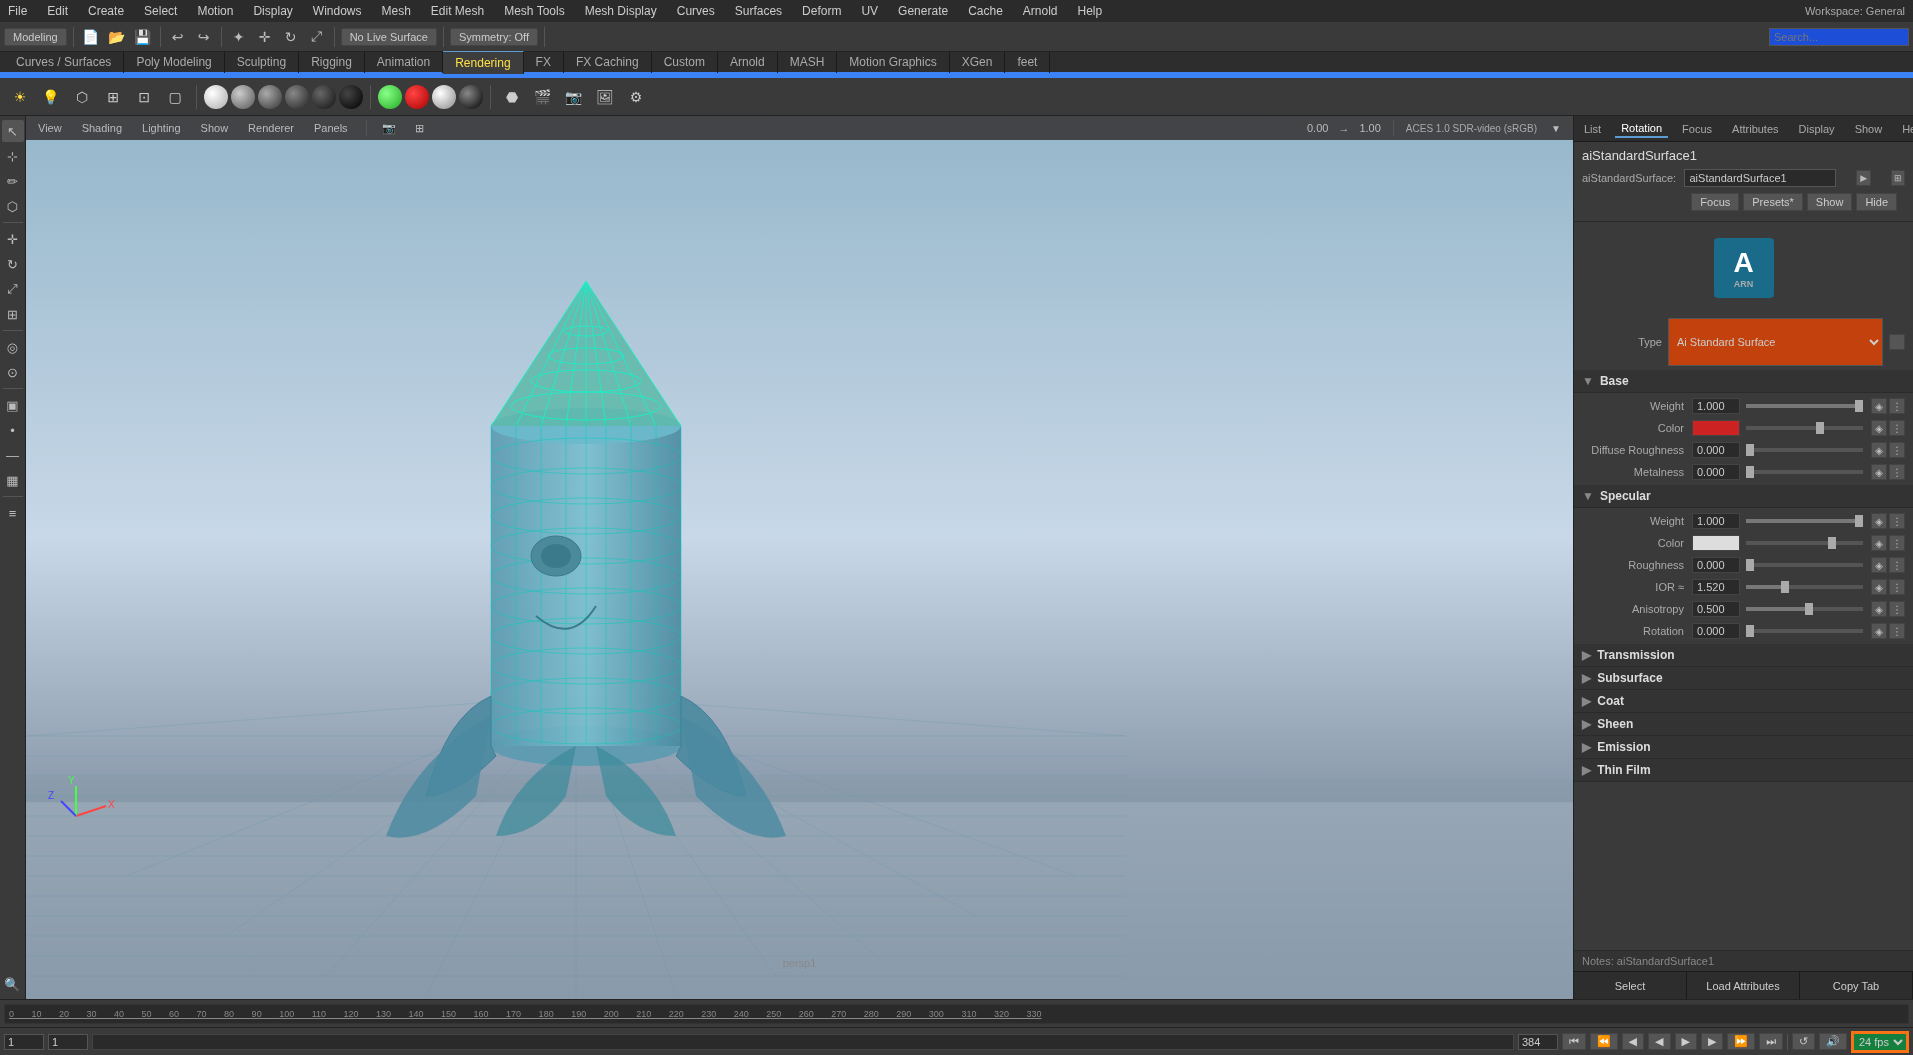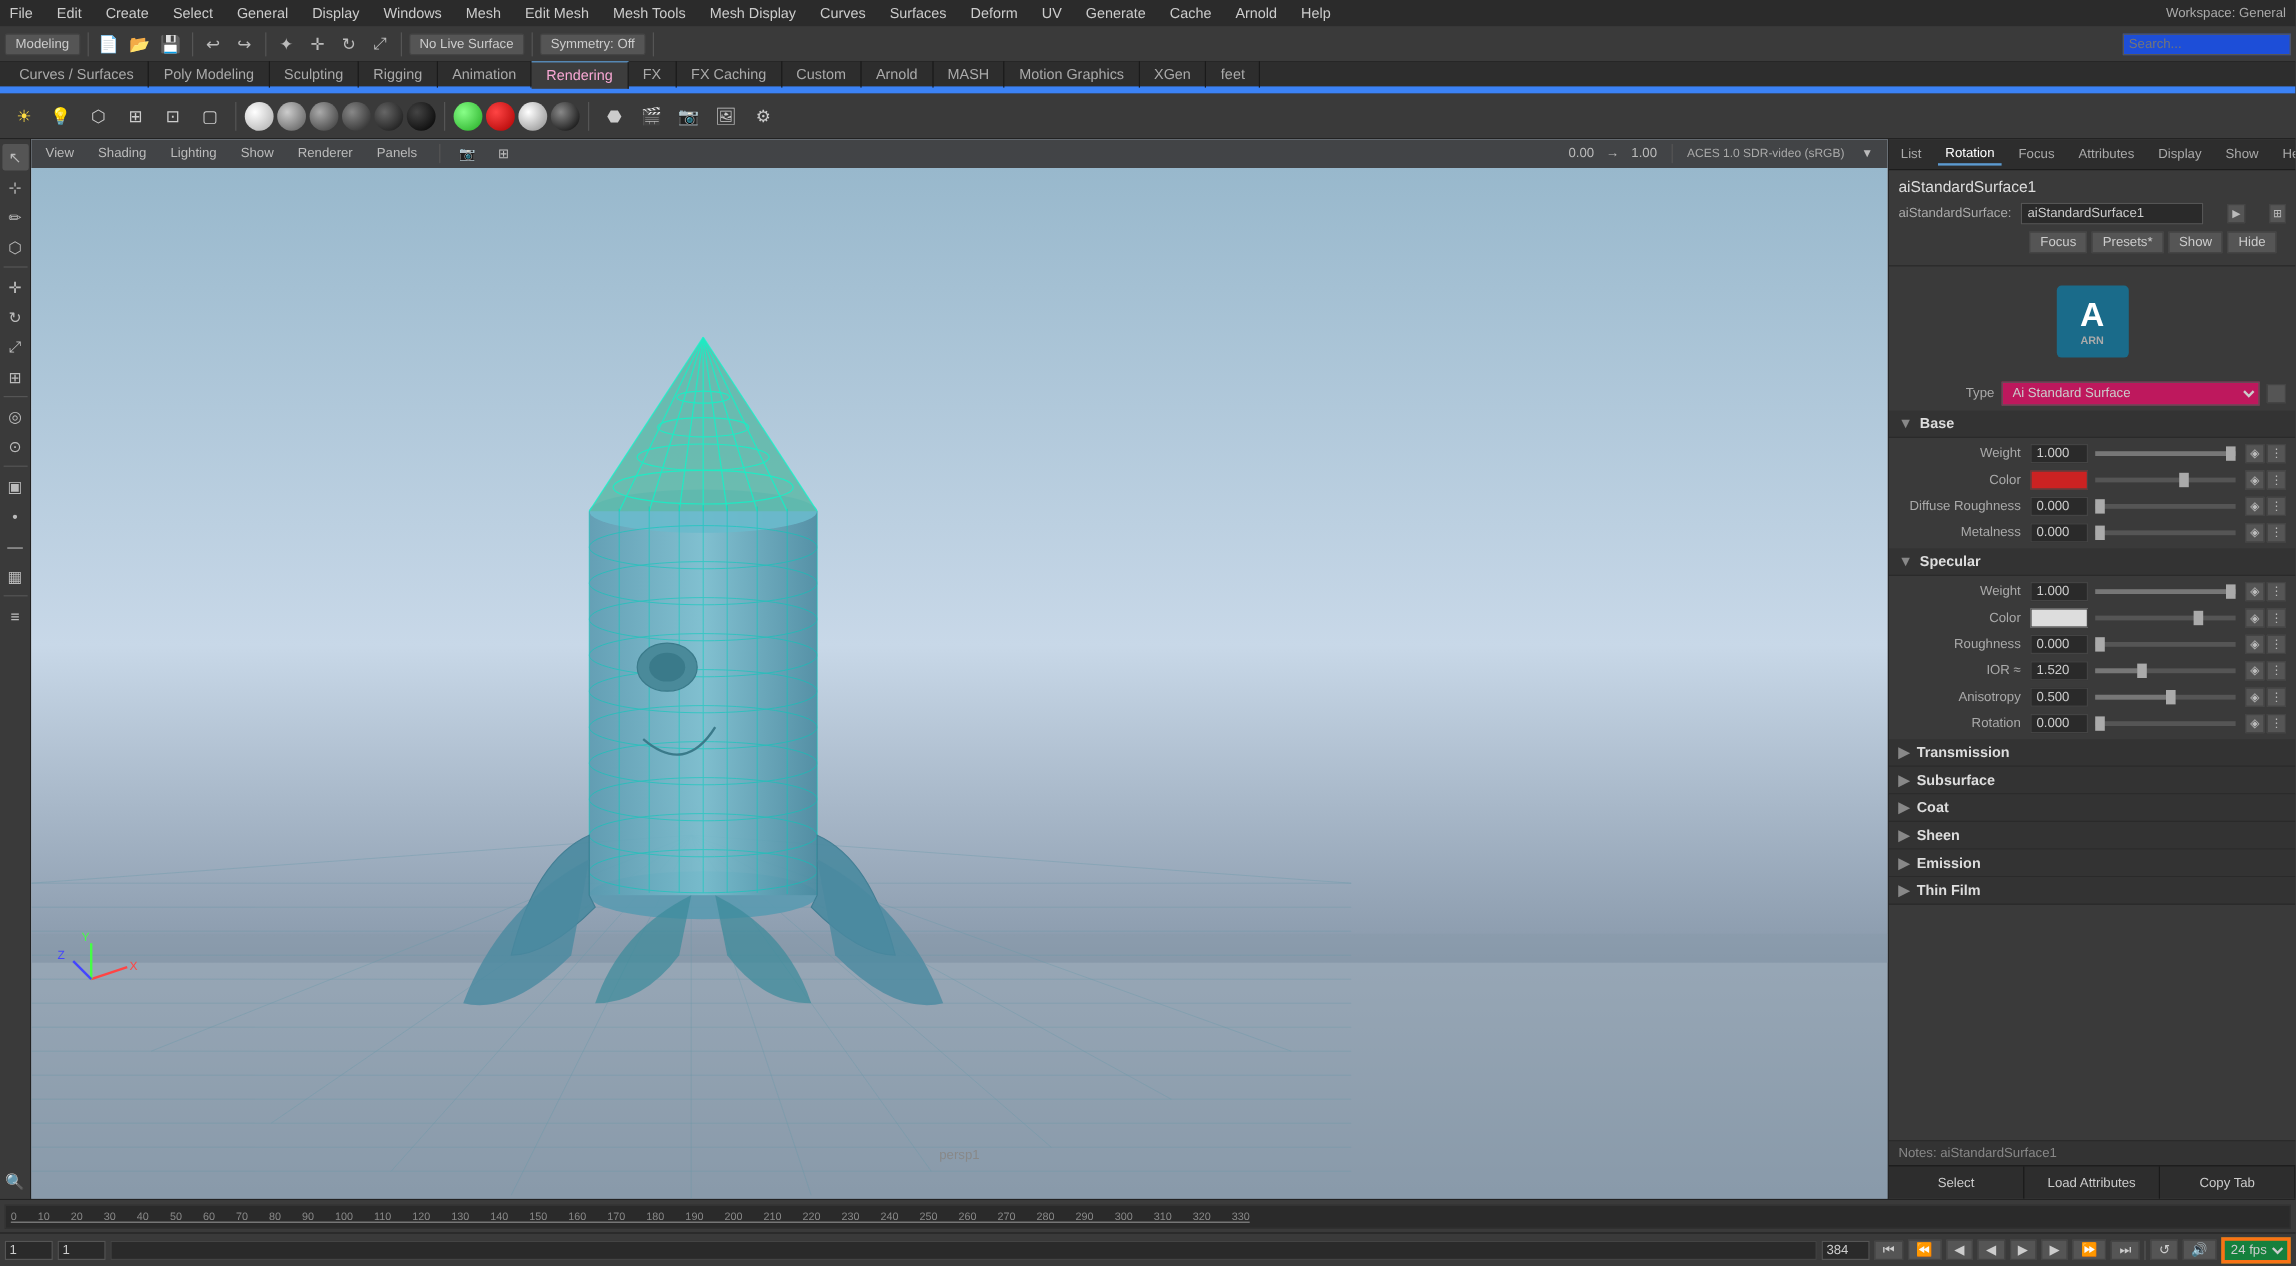--- a/index.html
+++ b/index.html
@@ -11,21 +11,21 @@
 
     
     #toolbar { display: flex; align-items: center; background: #3a3a3a; height: 30px; padding: 0 4px; gap: 4px; border-bottom: 1px solid #222; }
     .toolbar-item { background: #555; border: 1px solid #444; padding: 2px 8px; font-size: 11px; color: #ccc; cursor: pointer; border-radius: 2px; }
     .toolbar-sep { width: 1px; height: 20px; background: #555; margin: 0 2px; }
     .toolbar-icon { width: 22px; height: 22px; display: flex; align-items: center; justify-content: center; cursor: pointer; color: #bbb; font-size: 14px; }
 
     
     #tabs-row { display: flex; align-items: center; background: #2d2d2d; height: 26px; padding: 0 4px; border-bottom: 6px solid #3b82f6; gap: 0; }
     .tab { padding: 4px 12px; font-size: 12px; color: #aaa; cursor: pointer; border-right: 1px solid #1a1a1a; }
-    .tab.active { background: #3d3d3d; color: #f9a8d4; border-top: 1px solid #5c9bd1; }
+    .tab.active { background: #3d3d3d; color: #fde047; border-top: 1px solid #5c9bd1; }
 
     
     #shelf-row { display: flex; align-items: center; background: #3a3a3a; height: 38px; padding: 0 6px; gap: 3px; border-bottom: 1px solid #222; }
     .shelf-icon { width: 28px; height: 28px; border-radius: 3px; display: flex; align-items: center; justify-content: center; cursor: pointer; font-size: 14px; }
     .shelf-ball { width: 24px; height: 24px; border-radius: 50%; cursor: pointer; }
 
     
     #main-area { display: flex; height: calc(1055px - 22px - 30px - 26px - 38px - 28px - 28px); }
 
     
@@ -53,21 +53,21 @@
     .ae-label { color: #aaa; font-size: 11px; min-width: 80px; text-align: right; }
     .ae-input { background: #2a2a2a; border: 1px solid #555; color: #ccc; font-size: 11px; padding: 2px 4px; flex: 1; }
     .ae-btn { background: #555; border: 1px solid #444; color: #ccc; font-size: 11px; padding: 2px 8px; cursor: pointer; }
 
     #ae-focus-row { display: flex; gap: 4px; justify-content: flex-end; padding: 2px 8px 4px; }
 
     #ae-icon { width: 60px; height: 60px; background: #1a6b8a; border-radius: 4px; display: flex; flex-direction: column; align-items: center; justify-content: center; margin: 8px auto; color: white; font-size: 24px; font-weight: bold; }
     #ae-icon-label { font-size: 9px; color: #aaa; }
 
     #ae-type-row { display: flex; align-items: center; gap: 6px; padding: 4px 8px; }
-    .ae-type-select { background: #be185d; border: 1px solid #555; color: #ccc; font-size: 11px; padding: 2px 4px; flex: 1; }
+    .ae-type-select { background: #c2410c; border: 1px solid #555; color: #ccc; font-size: 11px; padding: 16px 4px; flex: 1; }
 
     
     #ae-content { flex: 1; overflow-y: auto; }
     .ae-section-header { display: flex; align-items: center; padding: 4px 8px; background: #333; cursor: pointer; border-bottom: 1px solid #2a2a2a; color: #ddd; font-size: 12px; font-weight: bold; }
     .ae-section-arrow { margin-right: 6px; color: #888; }
     .ae-section-content { padding: 2px 0; }
     .ae-row { display: flex; align-items: center; padding: 3px 8px; }
     .ae-row-label { color: #aaa; font-size: 11px; min-width: 110px; text-align: right; padding-right: 8px; }
     .ae-row-value { background: #2a2a2a; border: 1px solid #444; color: #ccc; font-size: 11px; padding: 1px 4px; width: 48px; }
     .ae-slider { flex: 1; height: 4px; background: #555; margin: 0 6px; position: relative; cursor: pointer; }
@@ -95,21 +95,21 @@
     #ae-content::-webkit-scrollbar-thumb { background: #555; }
   </style>
 </head>
 <body>
 
 <div id="menu-bar">
   <span>File</span>
   <span>Edit</span>
   <span>Create</span>
   <span>Select</span>
-  <span>General</span>
+  <span>Motion</span>
   <span>Display</span>
   <span>Windows</span>
   <span>Mesh</span>
   <span>Edit Mesh</span>
   <span>Mesh Tools</span>
   <span>Mesh Display</span>
   <span>Curves</span>
   <span>Surfaces</span>
   <span>Deform</span>
   <span>UV</span>

